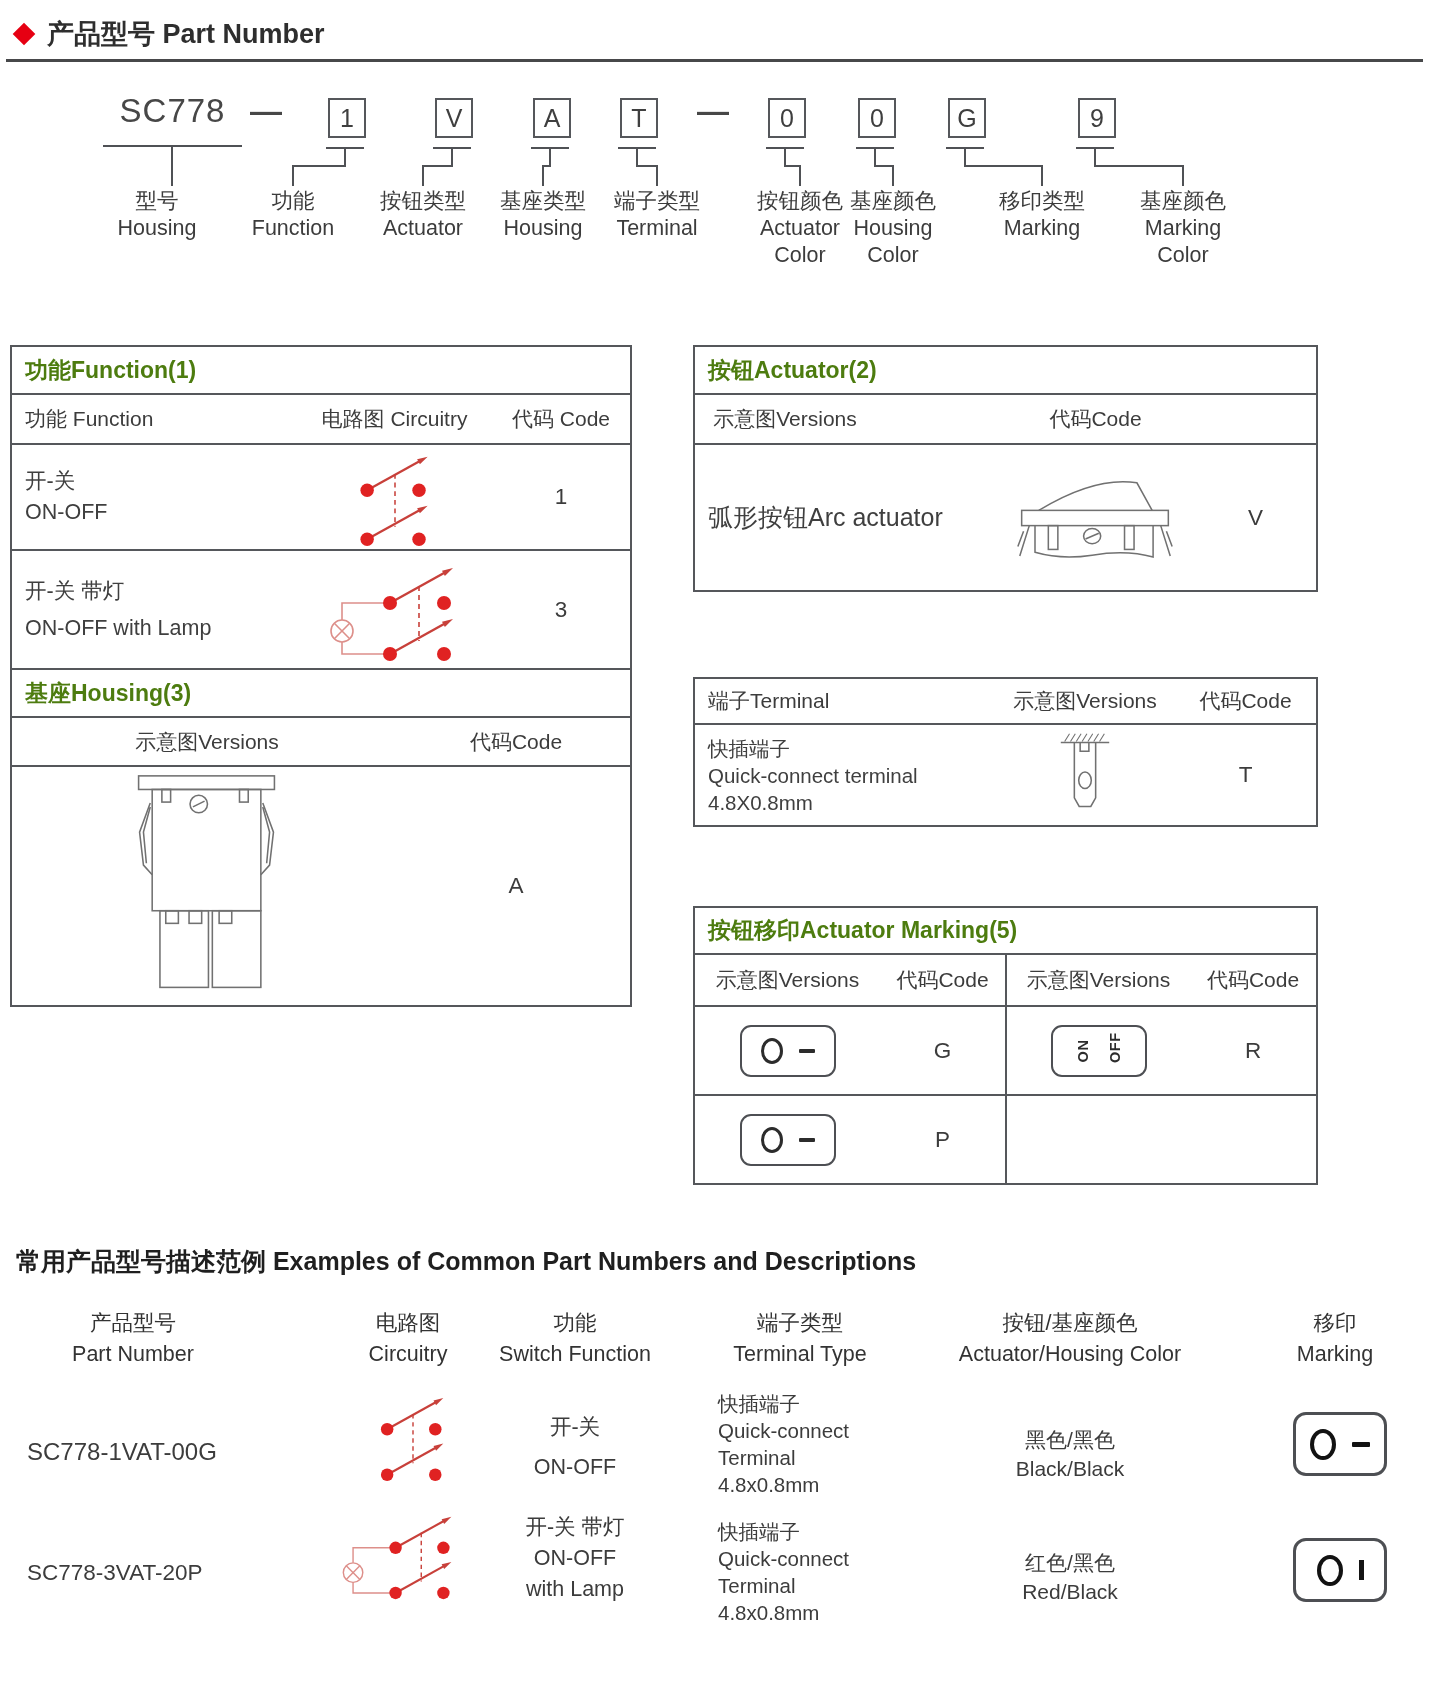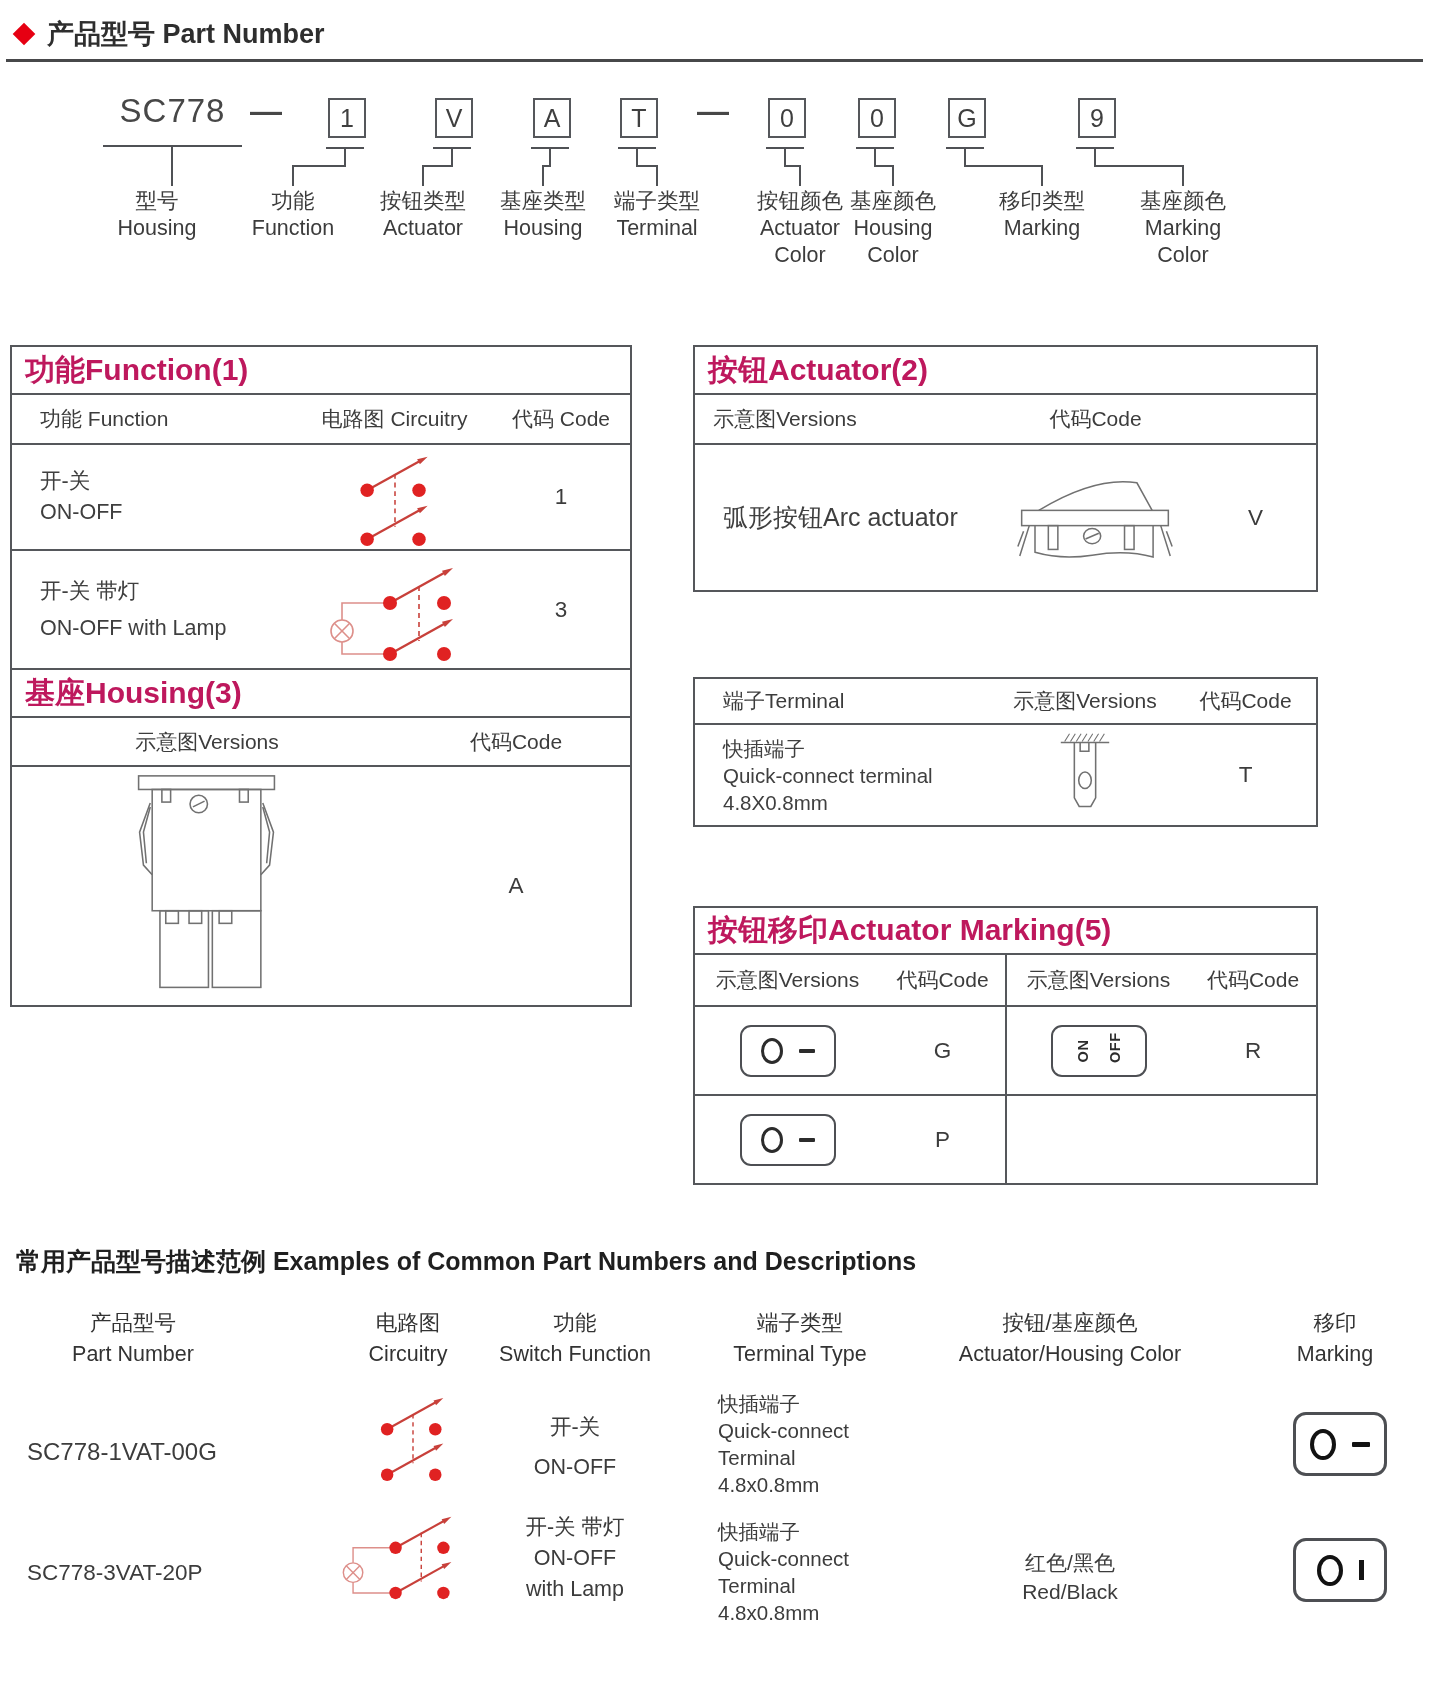--- a/index.html
+++ b/index.html
@@ -13,27 +13,27 @@
   
   .pn{position:absolute;top:82px;left:0;width:1431px;height:235px;}
   .pn-lines{position:absolute;left:0;top:0;}
   .pn-series{position:absolute;left:100px;top:10px;width:145px;text-align:center;font-size:33px;color:#474747;letter-spacing:1px;}
   .pn-dash{position:absolute;top:11px;width:40px;text-align:center;font-size:32px;font-weight:700;color:#474747;}
   .pn-box{position:absolute;top:16px;width:34px;height:36px;border:2px solid #55575b;background:#fff;
           display:flex;align-items:center;justify-content:center;font-size:25px;color:#3f3f3f;}
   .pn-label{position:absolute;top:106px;width:170px;text-align:center;font-size:21.5px;line-height:27px;color:#3c3c3c;}
   
   .tbl{position:absolute;border:2px solid #55575b;background:#fff;box-sizing:border-box;}
-  .tbl-title{height:46px;display:flex;align-items:center;padding-left:13px;font-size:30px;font-weight:700;
-             color:#be185d;border-bottom:2px solid #55575b;}
+  .tbl-title{height:46px;display:flex;align-items:center;padding-left:13px;font-size:23px;font-weight:700;
+             color:#4d7c0f;border-bottom:2px solid #55575b;}
   .trow{display:flex;align-items:stretch;}
   .bordered{border-bottom:2px solid #55575b;}
   .thead{font-size:21px;color:#3c3c3c;}
   .cell{display:flex;align-items:center;justify-content:center;box-sizing:border-box;}
-  .cell.left{justify-content:flex-start;padding-left:28px;}
+  .cell.left{justify-content:flex-start;padding-left:13px;}
   .lines{font-size:21.5px;line-height:31px;}
   .code{font-size:22.5px;color:#3c3c3c;}
   .vsep{border-left:2px solid #55575b;}
   
   .badge{border:2px solid #4d4f53;border-radius:11px;background:#fff;display:flex;align-items:center;justify-content:center;gap:16px;}
   .ring{border-radius:50%;border:3px solid #2c2c2c;width:16px;height:20px;}
   .dashbar{background:#2c2c2c;width:16px;height:4px;border-radius:1px;}
   .vbar{background:#141414;width:5px;height:20px;}
   .rot{transform:rotate(-90deg);font-weight:700;color:#2c2c2c;font-size:14.5px;letter-spacing:.5px;width:24px;text-align:center;}
   .badge-lg{border-width:3px;border-radius:13px;}
@@ -352,20 +352,24 @@
   <div class="ex-cell" style="left:475px;width:200px;top:1412px;text-align:center;font-size:21.5px">
     <div>开-关</div>
     <div style="margin-top:14px">ON-OFF</div>
   </div>
   <div class="ex-cell" style="left:718px;top:1390px;font-size:20.5px;line-height:27px">
     <div>快插端子</div>
     <div>Quick-connect</div>
     <div>Terminal</div>
     <div>4.8x0.8mm</div>
   </div>
+  <div class="ex-cell" style="left:920px;width:300px;top:1425px;text-align:center;line-height:29px">
+    <div>黑色/黑色</div>
+    <div>Black/Black</div>
+  </div>
   <div class="badge badge-lg ex-cell" style="left:1293px;top:1412px;width:88px;height:58px">
     <span class="ring"></span>
       <span class="dashbar"></span>
   </div>
 
   <div class="ex-cell" style="left:27px;top:1560px;font-size:22.5px">SC778-3VAT-20P</div>
   <svg class="ex-cell" style="left:338px;top:1508px" width="124" height="92" viewBox="0 0 140 102">
     <polyline points="65,44 17,44 17,61" stroke="#dd8f8a" stroke-width="1.6" fill="none"></polyline>
     <polyline points="17,83 17,95 65,95" stroke="#dd8f8a" stroke-width="1.6" fill="none"></polyline>
     <circle cx="17" cy="72" r="11" stroke="#dd8f8a" stroke-width="1.6" fill="none"></circle>

